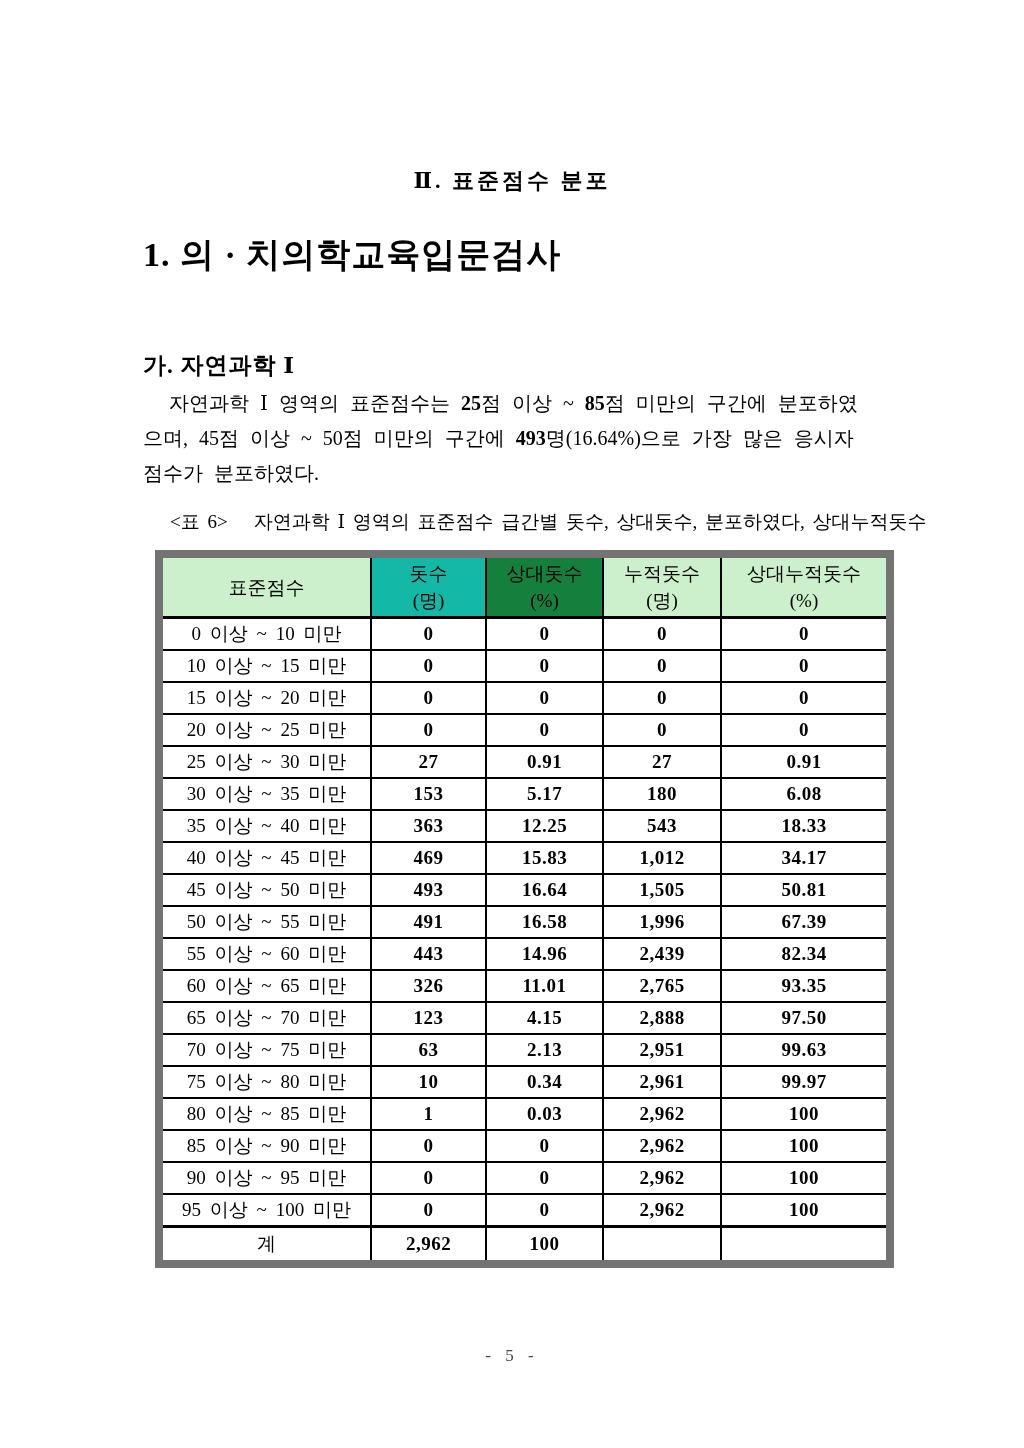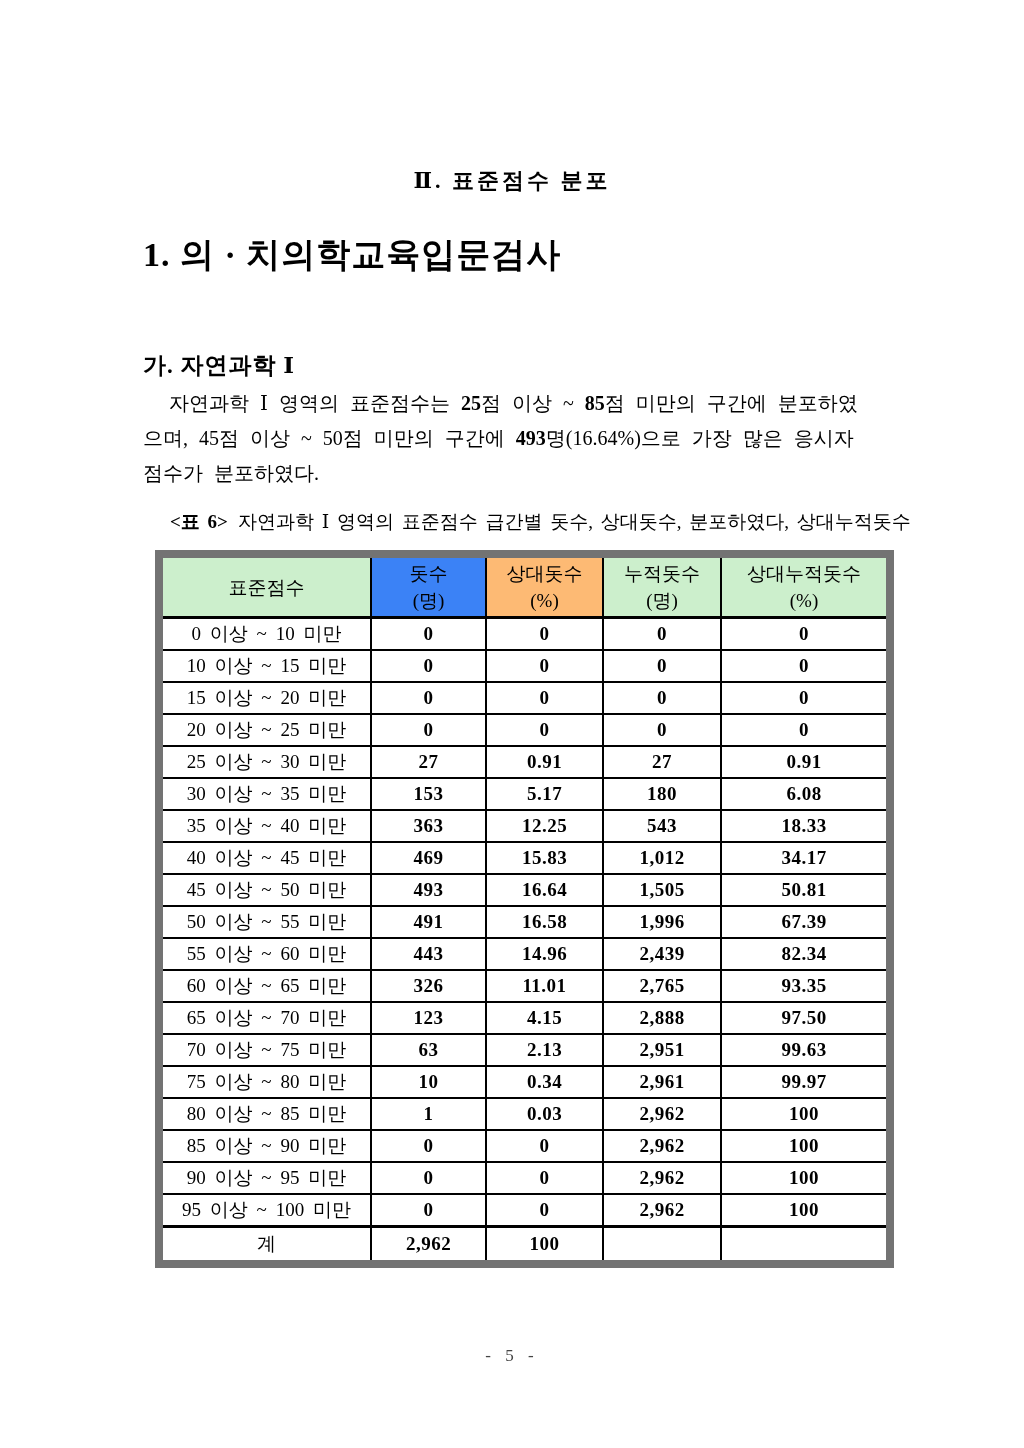--- a/index.html
+++ b/index.html
@@ -32,21 +32,21 @@
   .body-par {
     position: absolute; top: 386px; left: 143px; width: 742px;
     font-size: 20px; line-height: 35px; word-spacing: 6px;
   }
   .par-line.indent { text-indent: 26px; }
 
   .caption {
     position: absolute; top: 509px; left: 170px; width: 720px;
     font-size: 19px; word-spacing: 3px; white-space: nowrap;
   }
-  .cap-label { font-weight: bold; margin-right: 10px; }
+  .cap-label { font-weight: normal; margin-right: 26px; }
 
   table.score-table {
     position: absolute; top: 550px; left: 155px;
     border-collapse: collapse; table-layout: fixed;
     width: 731px; font-size: 19px;
     border: 8px solid #737373;
   }
   .score-table th, .score-table td {
     border: 2px solid #000;
     text-align: center; vertical-align: middle;
@@ -95,25 +95,25 @@
       <col style="width:115px">
       <col style="width:117px">
       <col style="width:118px">
       <col style="width:169px">
     </colgroup>
     <thead>
       <tr>
         <th style="background: rgb(204, 239, 204);">
           <div>표준점수</div>
         </th>
-        <th style="background: #3b82f6;">
+        <th style="background: #14b8a6;">
           <div>돗수</div>
           <div>(명)</div>
         </th>
-        <th style="background: #fdba74;">
+        <th style="background: #15803d;">
           <div>상대돗수</div>
           <div>(%)</div>
         </th>
         <th style="background: rgb(204, 239, 204);">
           <div>누적돗수</div>
           <div>(명)</div>
         </th>
         <th style="background: rgb(204, 239, 204);">
           <div>상대누적돗수</div>
           <div>(%)</div>

